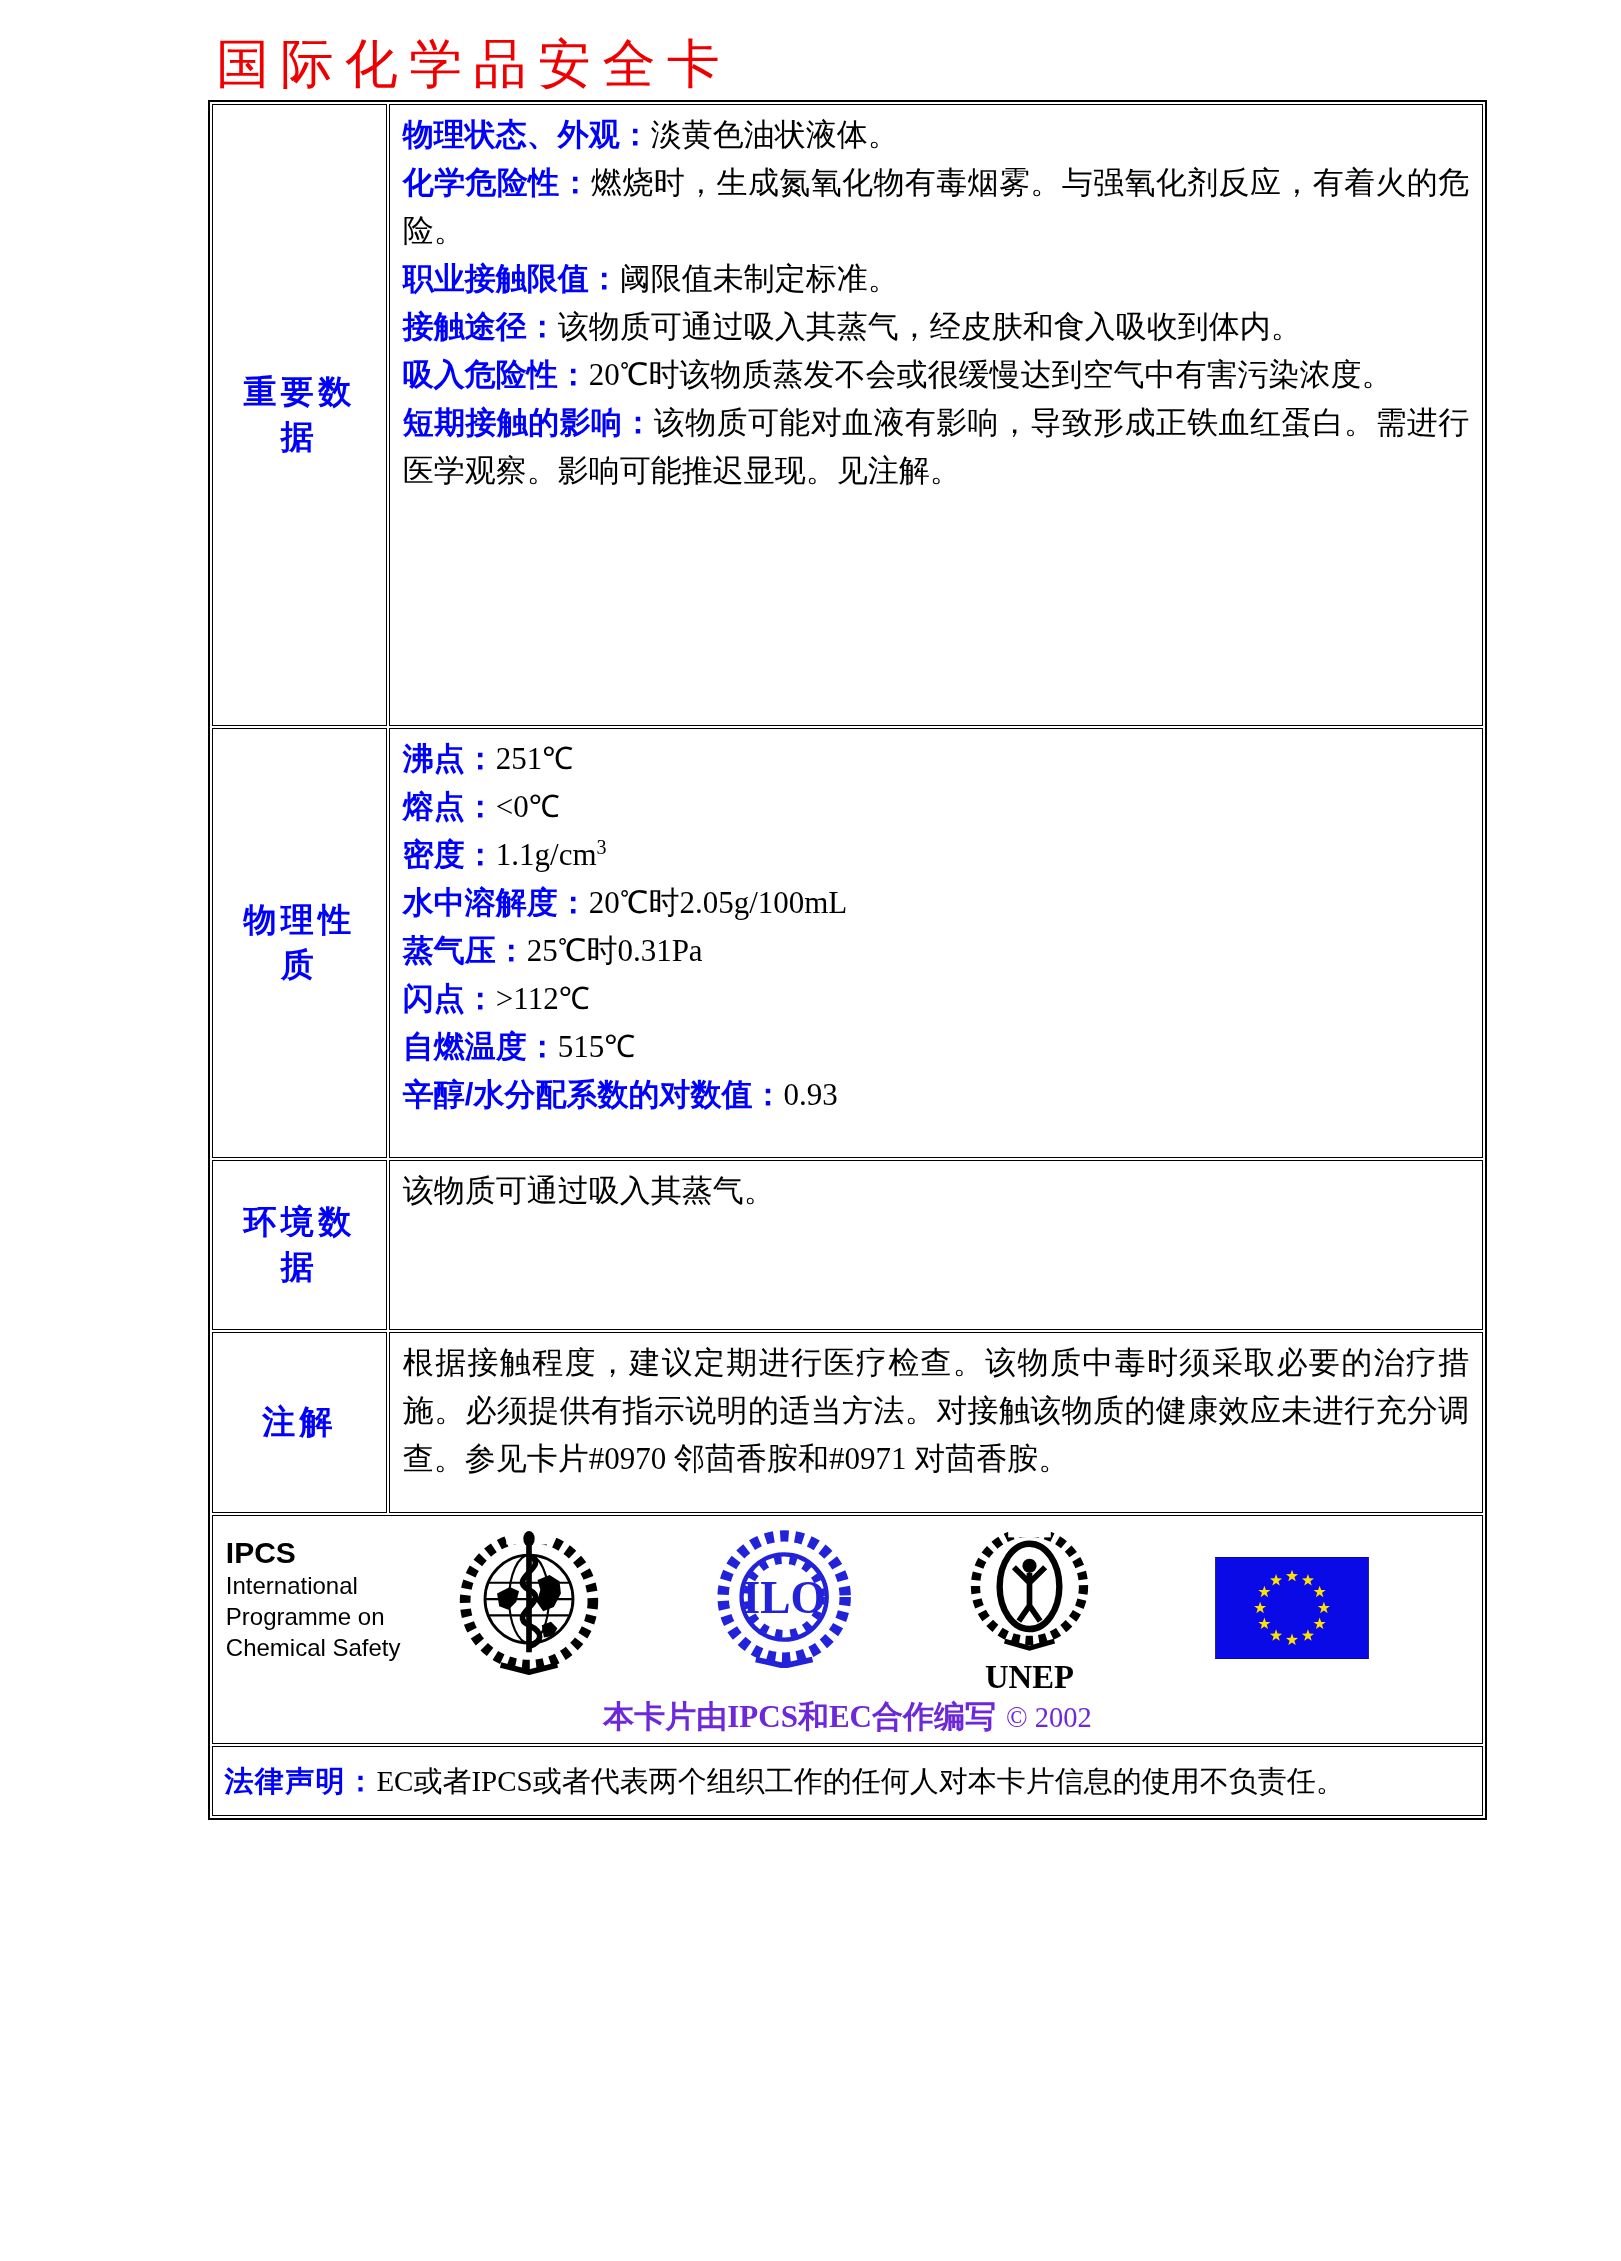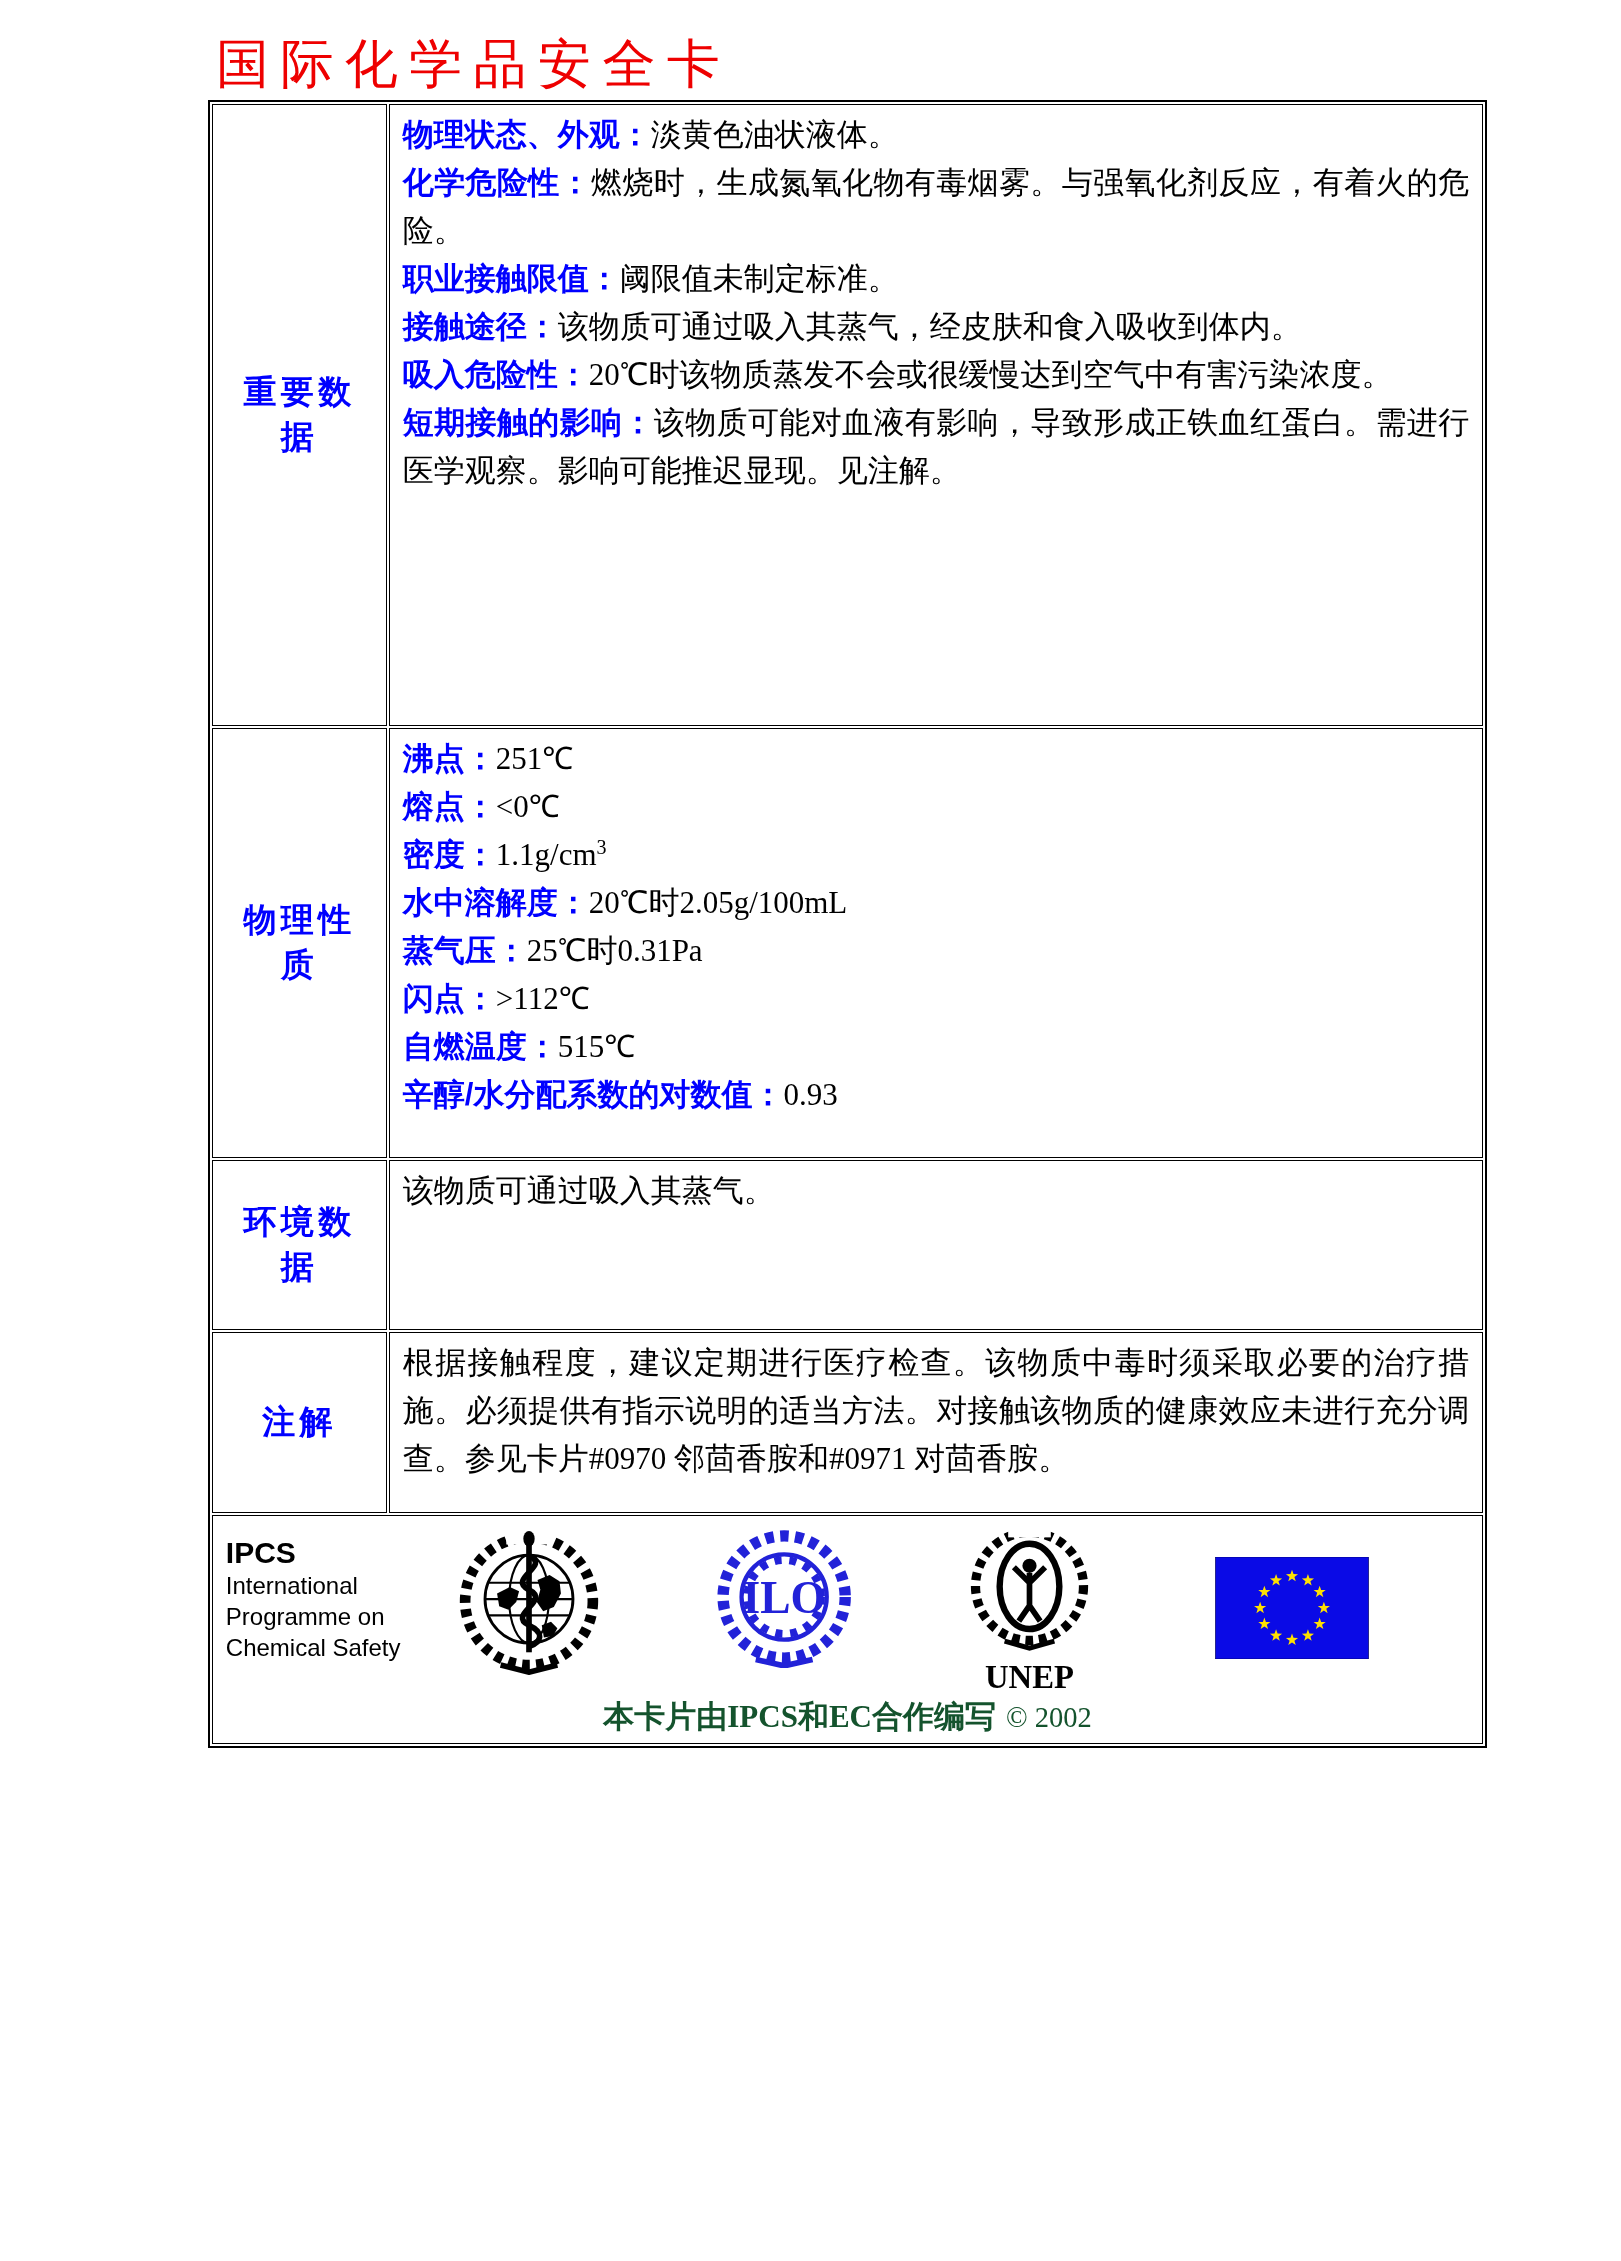--- a/index.html
+++ b/index.html
@@ -25,21 +25,21 @@
   td.logos-cell{height:213px;padding:10px 12.8px 4.3px 12.8px;}
   .logo-row{display:flex;align-items:flex-start;gap:8px;}
   .ipcs-block{width:235px;padding-top:10px;font-family:"Liberation Sans",sans-serif;}
   .ipcs-acronym{font-size:30px;font-weight:bold;line-height:34px;}
   .ipcs-line{font-size:24px;line-height:31px;}
   .logo{flex:0 0 auto;}
   .logo-who{margin-left:21.3px;}
   .logo-ilo{margin-left:107px;}
   .logo-unep{margin-left:107px;}
   .logo-eu{margin-left:117px;margin-top:31px;margin-right:100px;}
-  .caption-line{text-align:center;margin-top:1.4px;font-size:31px;color:#14532d;}
+  .caption-line{text-align:center;margin-top:1.4px;font-size:31px;color:#6d28d9;}
   .caption-main{font-weight:bold;font-family:"Liberation Serif",serif;}
   .caption-copy{font-weight:normal;font-size:28.5px;margin-left:10px;}
   
   td.legal-cell{height:68px;vertical-align:middle;padding:0 11.4px;}
   .legal-line{font-size:29px;line-height:37px;text-align:left;}
   .legal-line .lbl{letter-spacing:1.4px;}
   svg text{font-family:"Liberation Serif",serif;font-weight:bold;}
 </style>
 </head>
 <body>
@@ -167,15 +167,22 @@
           </svg>
         </div>
       </div>
 
       <div class="caption-line">
         <span class="caption-main">本卡片由IPCS和EC合作编写</span><span class="caption-copy">© 2002</span>
       </div>
     </td>
   </tr>
 
+  <tr>
+    <td colspan="2" class="legal-cell">
+      <div class="legal-line">
+        <span class="lbl">法律声明：</span><span class="txt">EC或者IPCS或者代表两个组织工作的任何人对本卡片信息的使用不负责任。</span>
+      </div>
+    </td>
+  </tr>
 </tbody>
   </table>
 
 
 </body></html>

